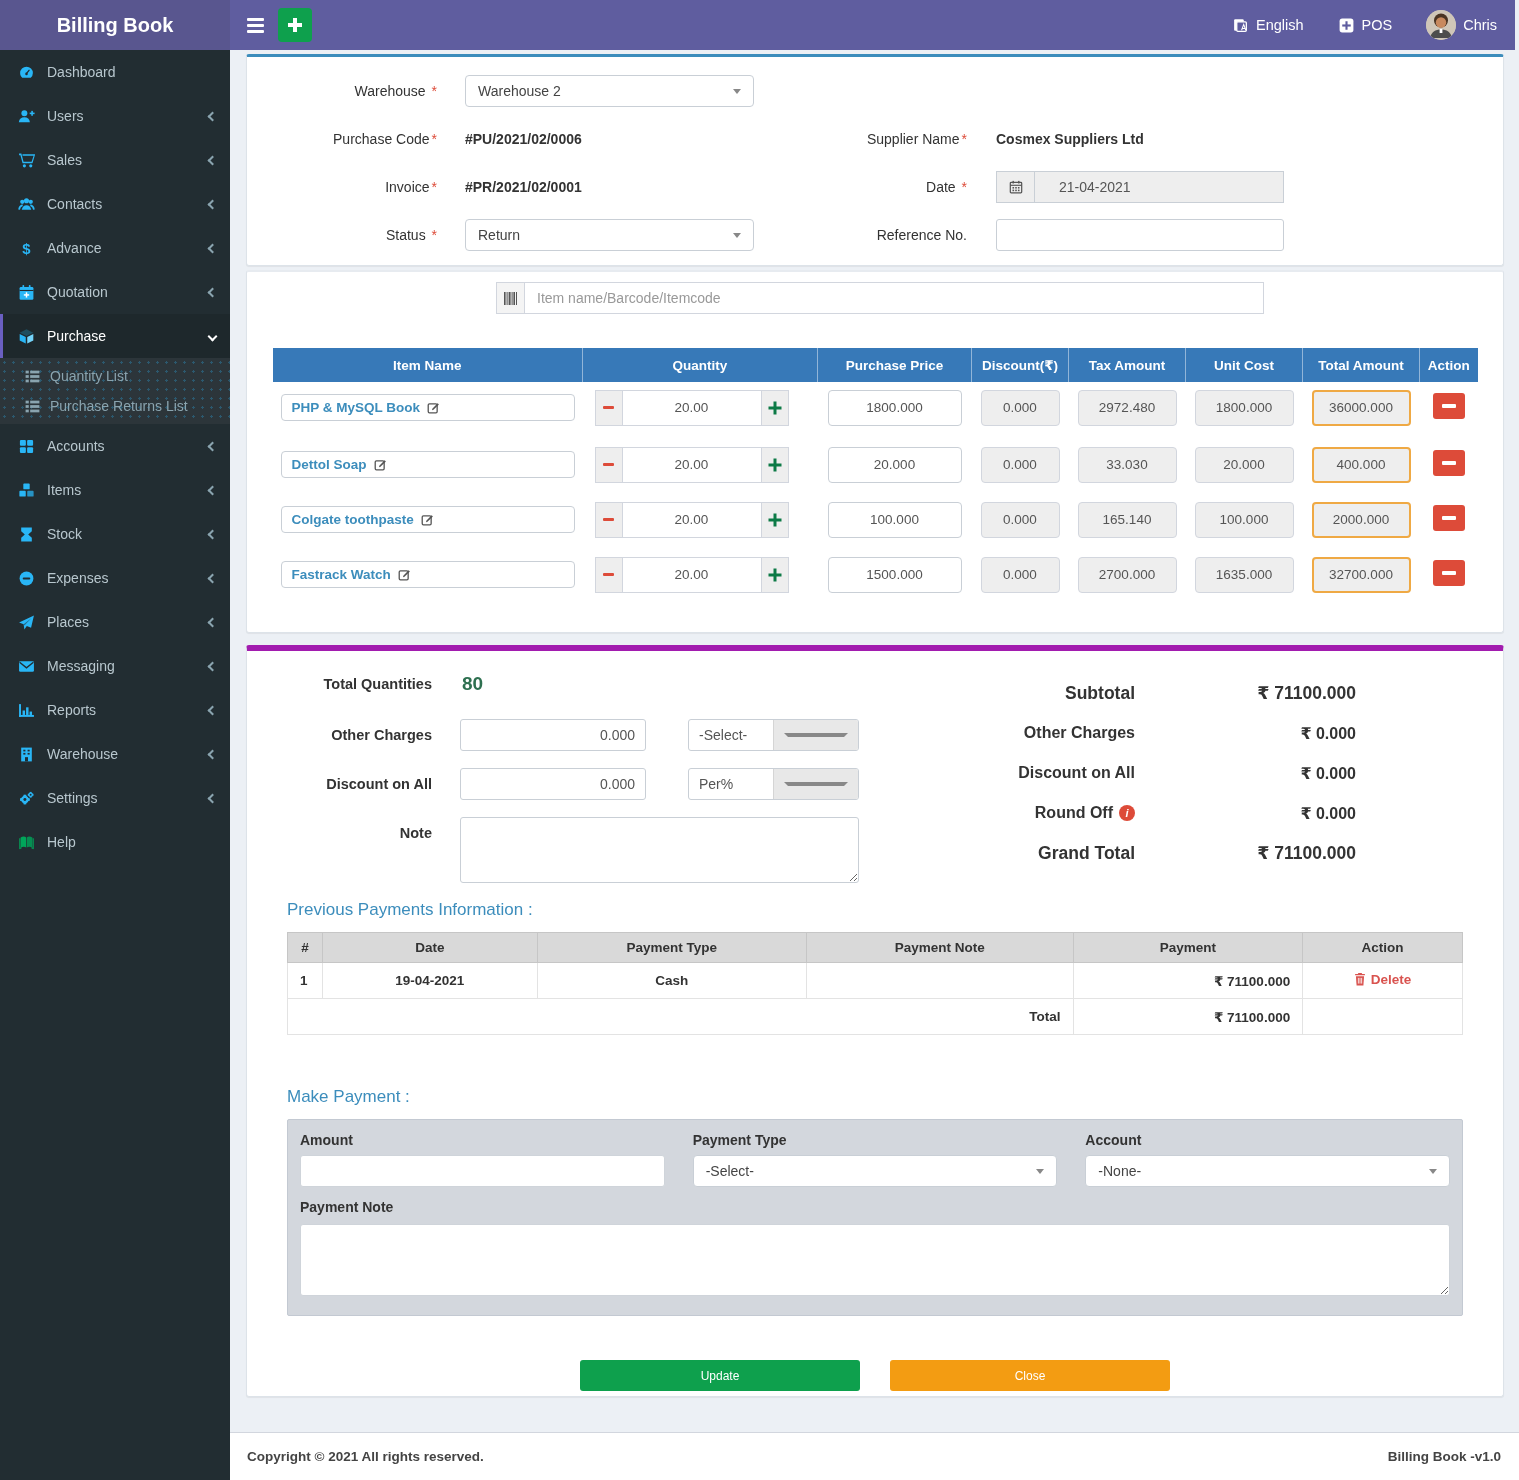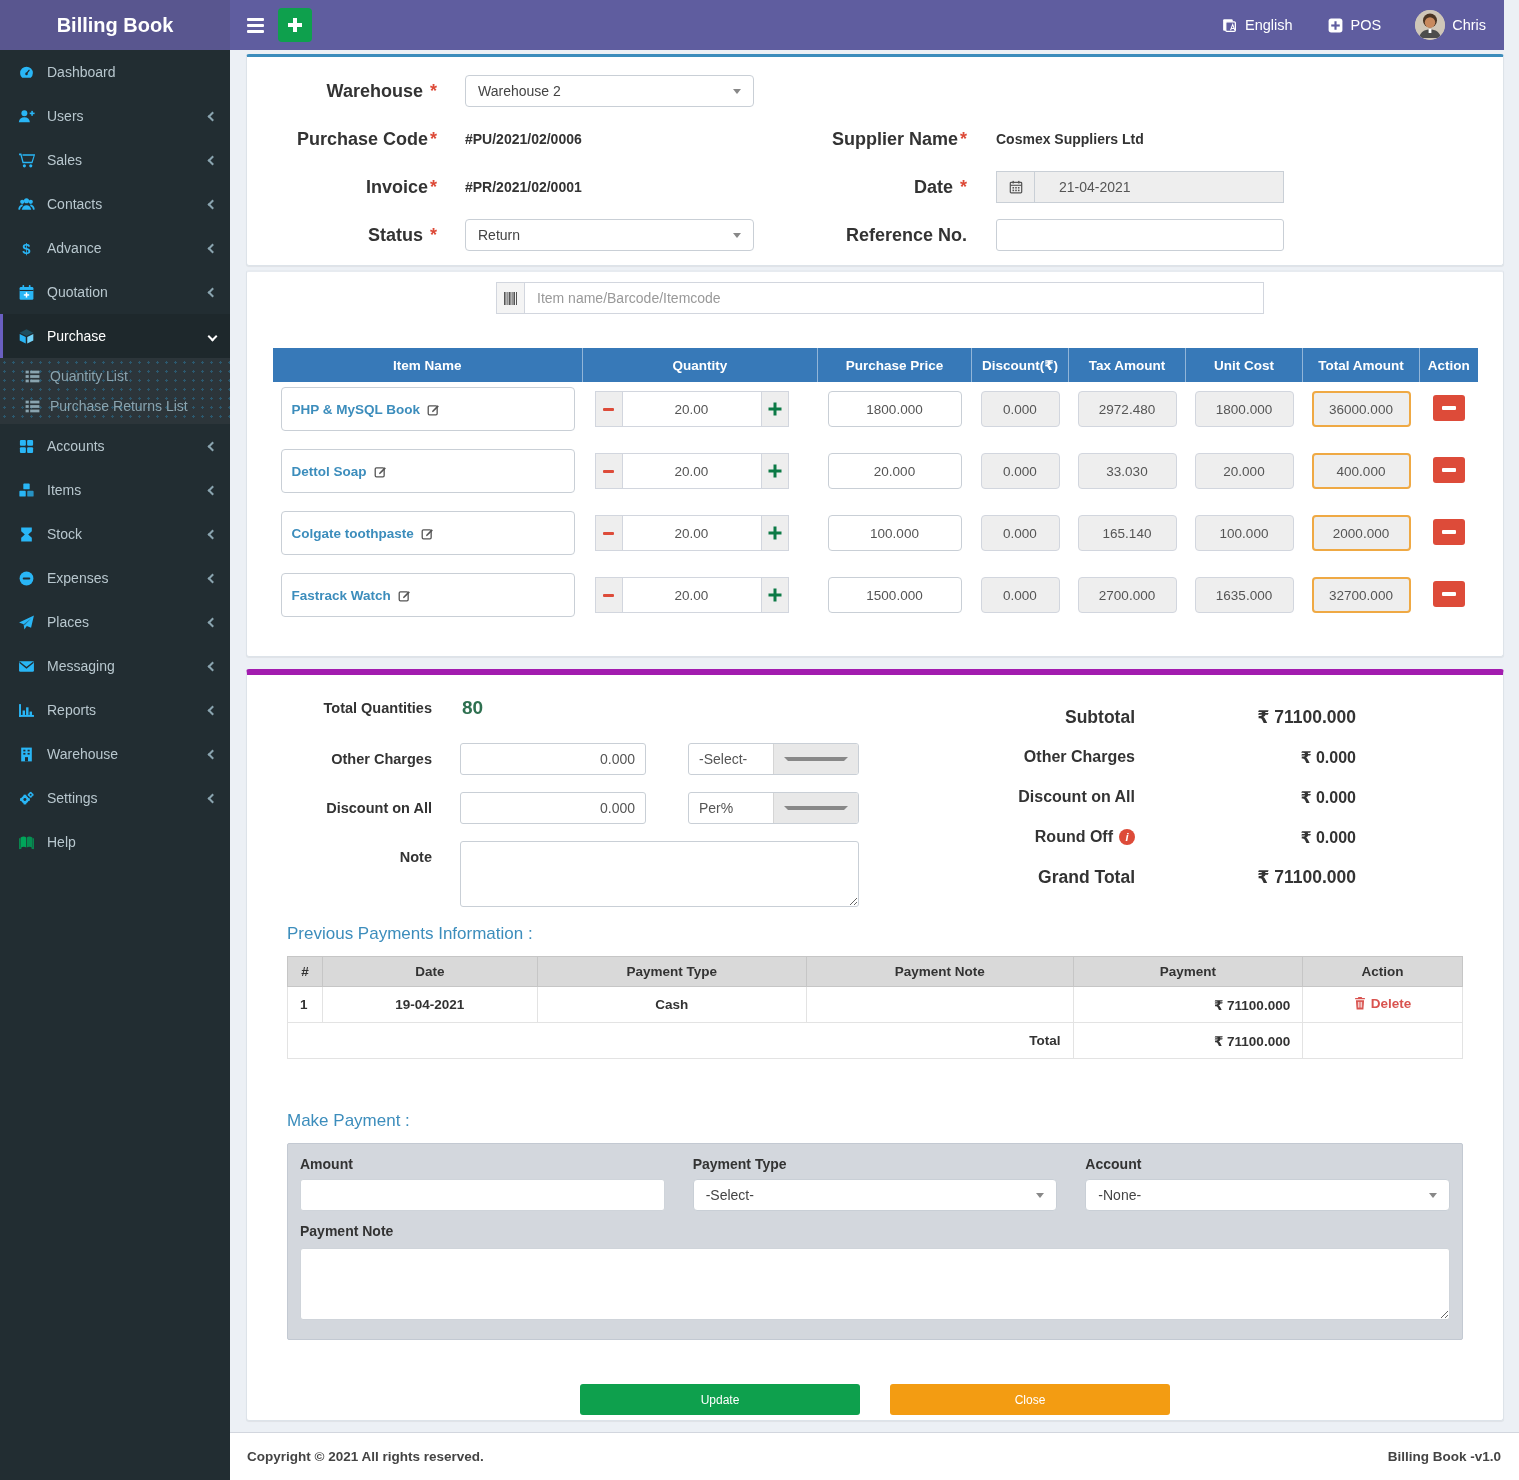--- a/index.html
+++ b/index.html
@@ -3,21 +3,21 @@
 <meta charset="utf-8">
 <style>
   * { box-sizing: border-box; margin: 0; padding: 0; }
   html,body { width:1519px; height:1480px; }
   body {
     font-family: "Liberation Sans", "DejaVu Sans", sans-serif;
     background:#ecf0f5; color:#333; overflow:hidden; position:relative;
     font-size:14px;
   }
   
-  .topbar { position:absolute; top:0; left:0; right:15px; height:50px; display:flex; z-index:20; }
+  .topbar { position:absolute; top:0; left:0; right:4px; height:50px; display:flex; z-index:20; }
   .logo { width:230px; background:#59568f; color:#fff; font-size:20px; font-weight:bold;
           display:flex; align-items:center; justify-content:center; }
   .navbar { flex:1; background:#5f5d9f; display:flex; align-items:center; padding:0 18px 0 8px; }
   .hamburger { width:34px; height:34px; display:flex; flex-direction:column; justify-content:center; gap:3px; align-items:center; cursor:pointer; }
   .hamburger i { display:block; width:17px; height:3px; background:#fff; border-radius:1px; }
   .btn-add { width:34px; height:34px; background:#0ea04d; border:none; border-radius:4px; margin-left:6px;
              color:#fff; font-size:20px; font-weight:bold; line-height:30px; cursor:pointer; position:relative; }
   .btn-add::before, .btn-add::after { content:""; position:absolute; background:#fff; left:50%; top:50%; }
   .btn-add::before { width:14px; height:4px; transform:translate(-50%,-50%); }
   .btn-add::after  { width:4px; height:14px; transform:translate(-50%,-50%); }
@@ -50,21 +50,21 @@
   .breadcrumb a { color:#444; text-decoration:none; cursor:pointer; }
   .breadcrumb .current { color:#777; }
 
   .card { background:#fff; border:1px solid #dde3e9; border-radius:3px; box-shadow:0 1px 1px rgba(0,0,0,.06); }
   .card1 { border-top:3px solid #3c8dbc; padding:10px 0 6px; }
   .card2 { margin-top:4px; border-top:2px solid #e7ebf0; padding:10px 0 26px; }
   .card3 { margin-top:12px; border-top:6px solid #a21caf; padding:22px 0 5px; }
 
   
   .frow { display:flex; align-items:center; height:48px; }
-  .lbl { font-weight:bold; color:#333; font-size:18px; }
+  .lbl { font-weight:normal; color:#333; font-size:14px; }
   .lbl-l { width:190px; text-align:right; }
   .ctl-l { width:289px; margin-left:28px; }
   .lbl-r { width:145px; margin-left:68px; text-align:right; }
   .ctl-r { width:288px; margin-left:29px; }
   .req { color:#dd4b39; margin-left:2px; }
   .static-val { font-weight:bold; color:#333; font-size:14px; }
   .sel2 { height:32px; border:1px solid #c9cfd6; border-radius:4px; background:#fff; display:flex;
           align-items:center; justify-content:space-between; padding:0 12px; font-size:14px; color:#444; cursor:pointer; }
   .caret { width:0; height:0; border-left:4px solid transparent; border-right:4px solid transparent; border-top:5px solid #888; }
   .igroup { display:flex; height:32px; }
@@ -82,21 +82,21 @@
   .search-group input::placeholder { color:#999; }
 
   .items-table { width:1205px; margin:34px auto 0; border-collapse:collapse; table-layout:fixed; }
   .items-table th { background:#3779b8; color:#fff; font-size:13.5px; font-weight:bold; height:34px;
                     border-right:1px solid rgba(255,255,255,.45); }
   .items-table th:last-child { border-right:none; }
   .items-table td { padding:5px 6px; height:55px; vertical-align:middle; text-align:center; border-bottom:8px solid #fff; }
   .c-name{width:310px} .c-qty{width:235px} .c-price{width:154px} .c-disc{width:97px}
   .c-tax{width:117px} .c-unit{width:117px} .c-total{width:117px} .c-act{width:58px}
 
-  .name-box { height:44px; border:1px solid #c9cfd6; border-radius:4px; display:flex; align-items:center;
+  .name-box { height:27px; border:1px solid #c9cfd6; border-radius:4px; display:flex; align-items:center;
               gap:7px; padding:0 10px; margin:0 2px; }
   .item-link { color:#3c8dbc; font-weight:bold; font-size:13.5px; text-decoration:none; cursor:pointer; white-space:nowrap; }
   .stepper { display:flex; height:36px; align-items:stretch; margin:0 6px; }
   .step-btn { width:28px; background:#eee; border:1px solid #d2d6de; display:flex; align-items:center; justify-content:center; cursor:pointer; }
   .step-minus i { display:block; width:11px; height:3px; background:#dd4b39; border-radius:1px; }
   .step-plus { position:relative; }
   .step-plus::before,.step-plus::after { content:""; position:absolute; left:50%; top:50%; background:#0c7a46; }
   .step-plus::before { width:13px; height:3px; transform:translate(-50%,-50%); }
   .step-plus::after { width:3px; height:13px; transform:translate(-50%,-50%); }
   .stepper input { width:138px; border:1px solid #d2d6de; border-left:none; border-right:none;

